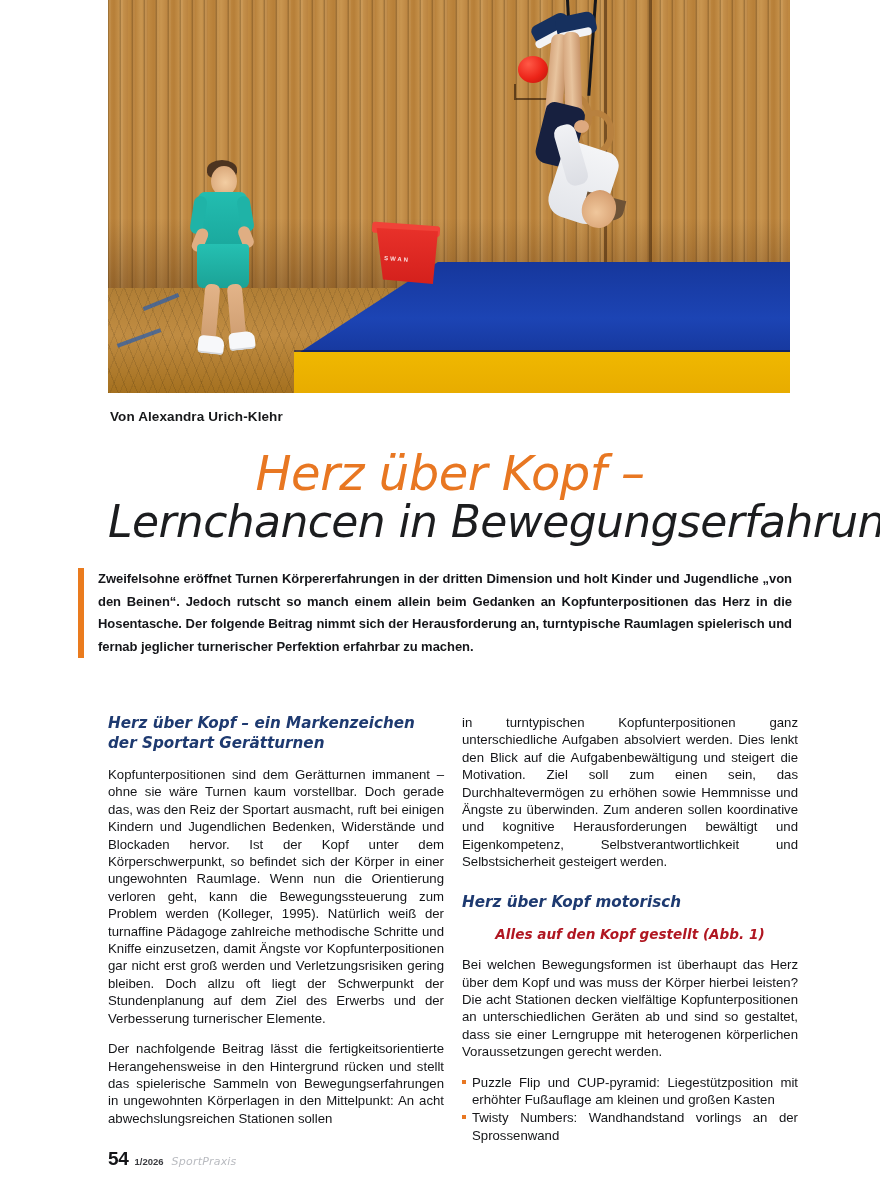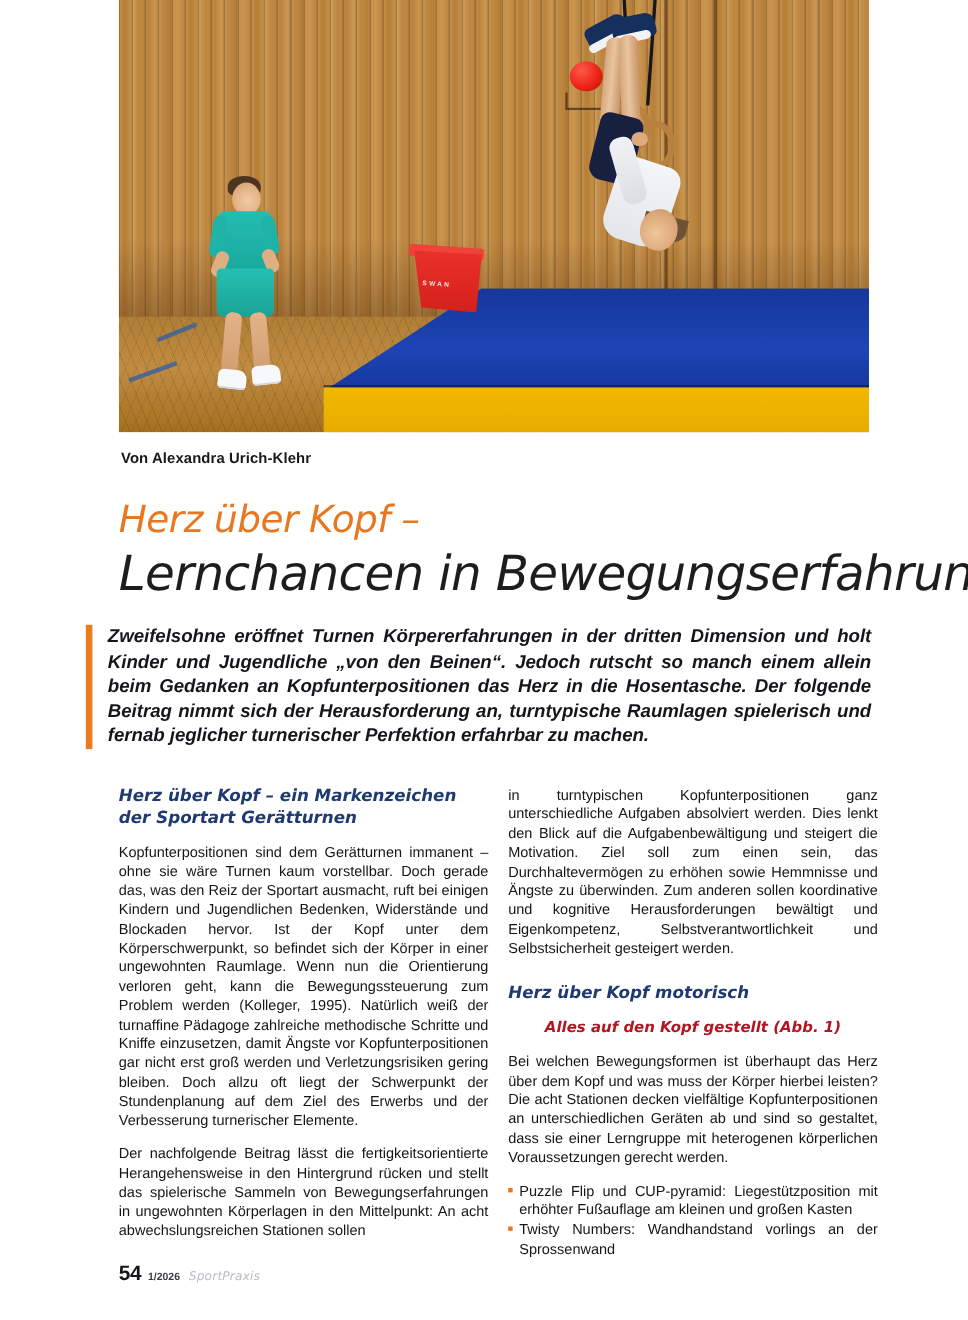--- a/index.html
+++ b/index.html
@@ -282,26 +282,27 @@
   
   .title-block {
     position: absolute;
     left: 108px;
     top: 447px;
     width: 684px;
   }
   .title-1 {
     font-family: "DejaVu Sans", sans-serif;
     font-style: italic;
-    font-size: 34px;
+    font-size: 48px;
     line-height: 52px;
     font-weight: 400;
     color: #e87722;
     letter-spacing: -0.5px;
     white-space: nowrap;
+    text-align: center;
   }
   .title-2 {
     font-family: "DejaVu Sans", sans-serif;
     font-style: italic;
     font-size: 44px;
     line-height: 50px;
     font-weight: 400;
     color: #1c1d1f;
     letter-spacing: -0.6px;
     text-align: right;
@@ -314,27 +315,26 @@
     position: absolute;
     left: 78px;
     top: 568px;
     width: 714px;
     border-left: 6px solid #ea7b1e;
     padding-left: 14px;
     box-sizing: border-box;
   }
   .lead p {
     margin: 0;
-    font-size: 17px;
+    font-size: 13px;
     line-height: 22.6px;
     font-weight: bold;
     color: #15161a;
     text-align: justify;
     letter-spacing: -0.05px;
-    font-style: italic;
   }
 
   
   .col {
     position: absolute;
     top: 714px;
     width: 336px;
   }
   .col-left  { left: 108px; }
   .col-right { left: 462px; }

